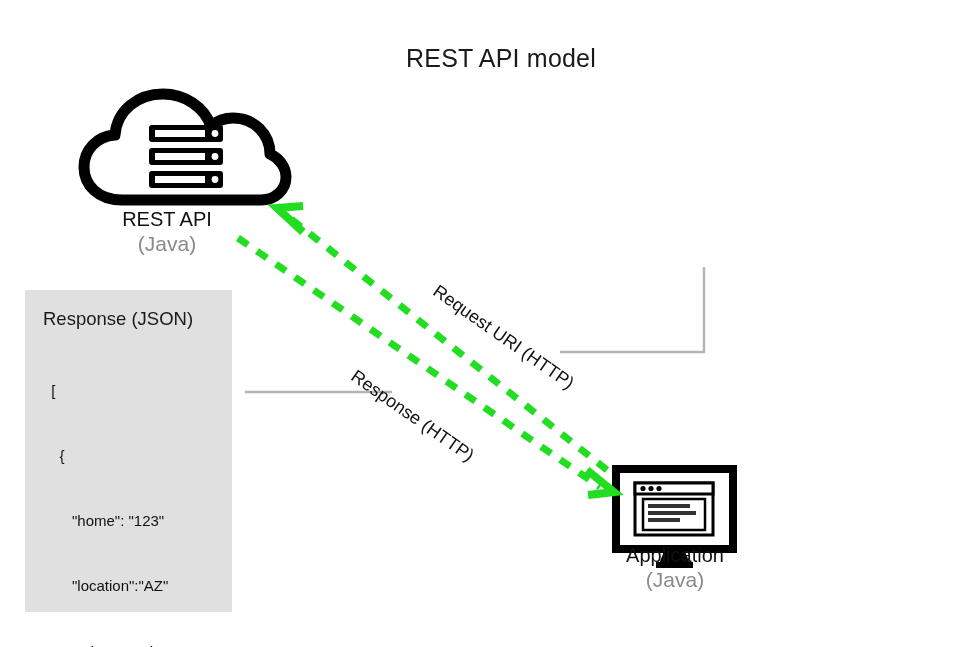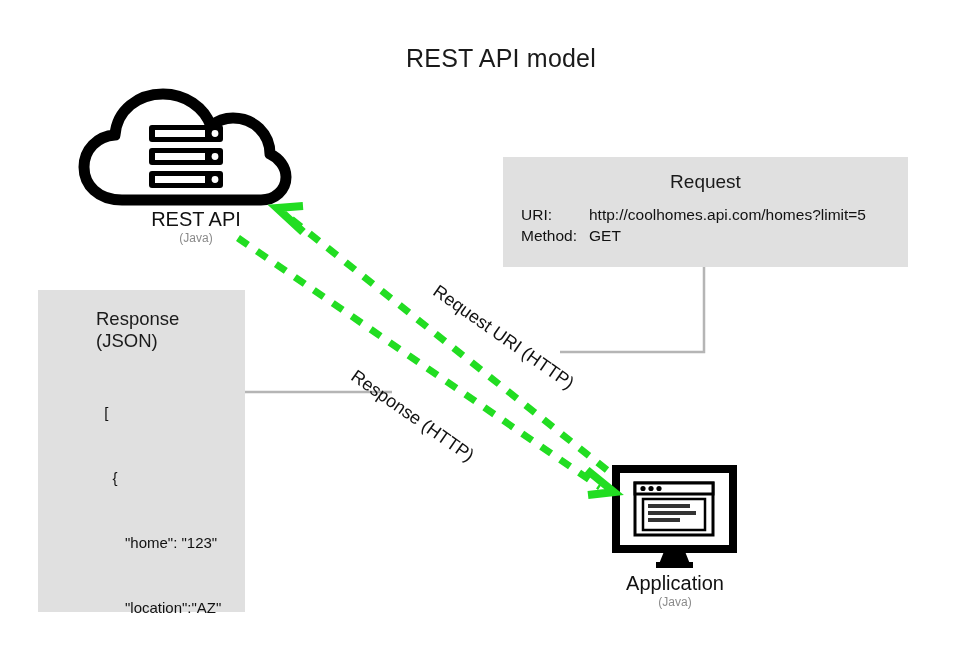--- a/index.html
+++ b/index.html
@@ -56,25 +56,24 @@
     font-size: 15.5px;
     color: #111;
     line-height: 1.35;
   }
   .req-row { display: flex; }
   .req-key { width: 68px; flex: 0 0 68px; }
   .req-val { white-space: nowrap; }
 
   
   #response-panel {
-    left: 38px;
+    left: 25px;
     top: 290px;
     width: 207px;
     height: 322px;
-    padding-left: 40px;
   }
   #response-title {
     font-size: 18.5px;
     color: #1a1a1a;
     margin: 18px 0 0 18px;
   }
   #response-json {
     margin: 6px 0 0 22px;
     font-size: 15px;
     color: #111;
@@ -88,21 +87,21 @@
     position: absolute;
     text-align: center;
     white-space: nowrap;
   }
   .node-name {
     font-size: 20px;
     color: #111;
     line-height: 1.15;
   }
   .node-sub {
-    font-size: 12px;
+    font-size: 21px;
     color: #8a8a8a;
     line-height: 1.25;
   }
 
   
   #cloud-icon {
     position: absolute;
     left: 78px;
     top: 88px;
     width: 215px;
@@ -173,21 +172,21 @@
         <rect x="77" y="65" width="50" height="7" fill="#ffffff"></rect>
         <circle cx="137" cy="68.5" r="3.4" fill="#ffffff"></circle>
 
         <rect x="71" y="83" width="74" height="17" rx="3" fill="#000000"></rect>
         <rect x="77" y="88" width="50" height="7" fill="#ffffff"></rect>
         <circle cx="137" cy="91.5" r="3.4" fill="#ffffff"></circle>
       </g>
     </svg>
   </div>
 
-  <div class="node-label" style="left:96px; top:208px; width:200px;">
+  <div class="node-label" style="left:67px; top:208px; width:200px;">
     <div class="node-name">REST API</div>
     <div class="node-sub">(Java)</div>
   </div>
 
   <div id="monitor-icon">
     <svg viewBox="0 0 125 105" width="125" height="105">
       <rect x="4" y="4" width="117" height="80" fill="#ffffff" stroke="#000000" stroke-width="8"></rect>
       <g>
         <rect x="23" y="18" width="78" height="52" fill="#ffffff" stroke="#000000" stroke-width="3"></rect>
         <rect x="23" y="18" width="78" height="11" fill="#ffffff" stroke="#000000" stroke-width="3"></rect>
@@ -197,38 +196,25 @@
         <rect x="31" y="34" width="62" height="31" fill="#ffffff" stroke="#000000" stroke-width="2.5"></rect>
         <rect x="36" y="39" width="42" height="4" fill="#333333"></rect>
         <rect x="36" y="46" width="48" height="4" fill="#333333"></rect>
         <rect x="36" y="53" width="32" height="4" fill="#333333"></rect>
       </g>
       <path d="M53,84 L72,84 L78,99 L47,99 Z" fill="#000000"></path>
       <rect x="44" y="97" width="37" height="6" fill="#000000"></rect>
     </svg>
   </div>
 
-  <div class="node-label" style="left:590px; top:572px; width:170px;">
+  <div class="node-label" style="left:590px; top:544px; width:170px;">
     <div class="node-name">Application</div>
     <div class="node-sub">(Java)</div>
   </div>
 
-  <div id="request-panel" class="panel">
-    <div id="request-title">Request</div>
-    <div class="req-rows">
-      <div class="req-row">
-        <span class="req-key">URI:</span>
-        <span class="req-val">http://coolhomes.api.com/homes?limit=5</span>
-      </div>
-      <div class="req-row">
-        <span class="req-key">Method:</span>
-        <span class="req-val">GET</span>
-      </div>
-    </div>
-  </div>
 
   <div id="response-panel" class="panel">
     <div id="response-title">Response (JSON)</div>
     <div id="response-json">
       <div class="json-line"> [</div>
       <div class="json-line">   {</div>
       <div class="json-line">      "home": "123"</div>
       <div class="json-line">      "location":"AZ"</div>
       <div class="json-line">      "price":"200k"</div>
       

